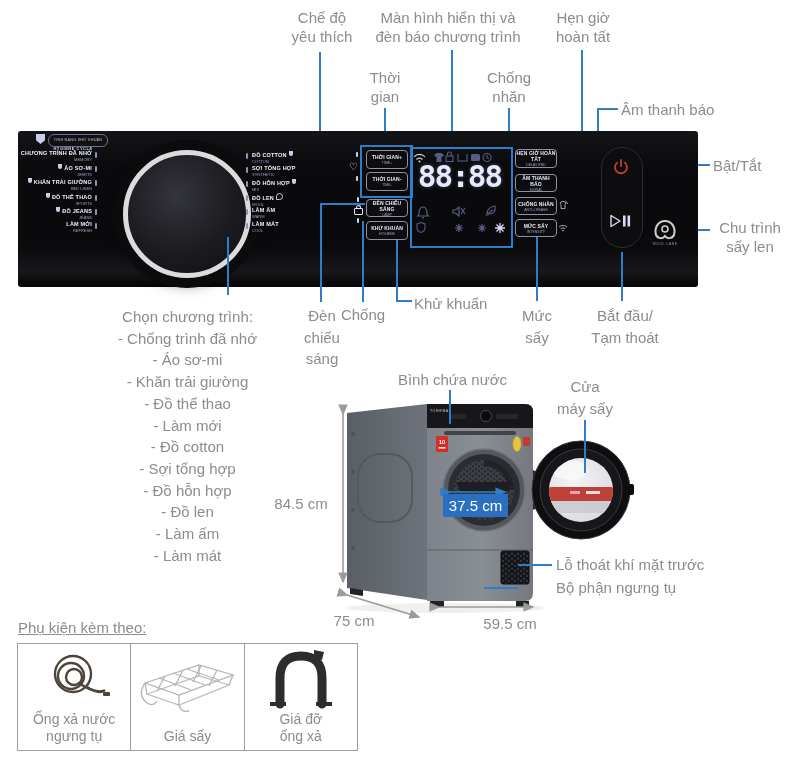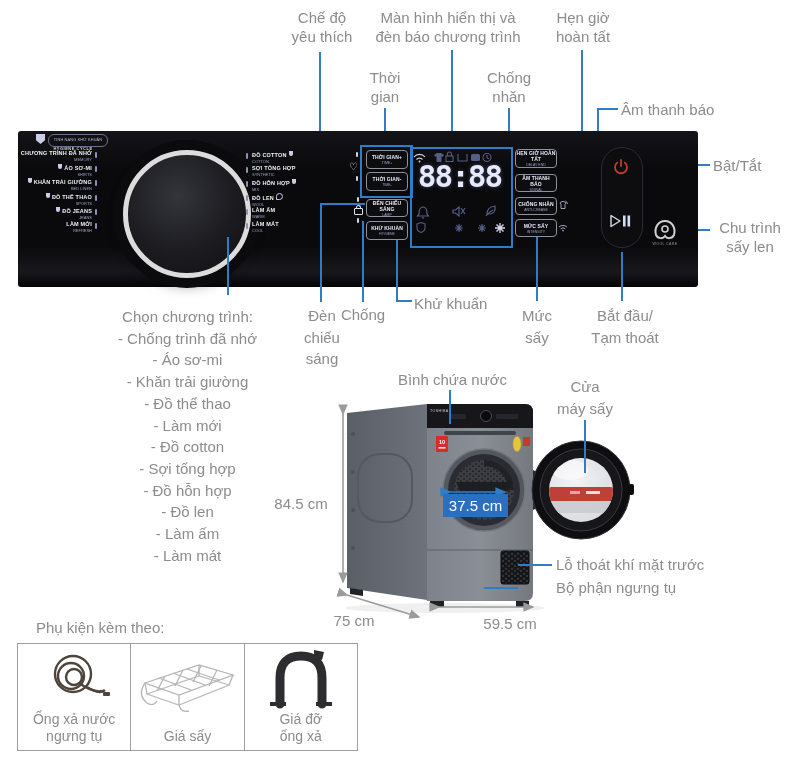--- a/index.html
+++ b/index.html
@@ -411,21 +411,21 @@
   <div class="lbl c" style="left:390px;top:370px;width:125px;">Bình chứa nước</div>
   <div class="lbl c pre big-lh" style="left:545px;top:376px;width:80px;">Cửa
 máy sấy</div>
   <div class="lbl" style="left:556px;top:555px;width:185px;">Lỗ thoát khí mặt trước</div>
   <div class="lbl" style="left:556px;top:578px;width:165px;">Bộ phận ngưng tụ</div>
   <div class="lbl r" style="left:262px;top:494px;width:78px;">84.5 cm</div>
   <div class="lbl c" style="left:326px;top:611px;width:56px;">75 cm</div>
   <div class="lbl c" style="left:470px;top:614px;width:80px;">59.5 cm</div>
   <div class="dim-box">37.5 cm</div>
 
-  <div class="lbl" style="left:36px;top:618px;width:200px;">Phụ kiện kèm theo:</div>
+  <div class="lbl" style="left:18px;top:618px;width:200px;text-decoration:underline;">Phụ kiện kèm theo:</div>
   <div class="acc-table">
     <div class="acc-cell">
       <div class="acc-img">
         <svg width="90" height="62" viewBox="0 0 90 62">
           <g fill="none" stroke="#4d443c" stroke-width="2.4">
             <circle cx="44" cy="27" r="18"></circle>
             <circle cx="42" cy="29" r="13"></circle>
             <circle cx="45" cy="30" r="8"></circle>
             <path d="M58,40 q12,8 18,3"></path>
             <path d="M50,36 q14,10 24,8"></path>

